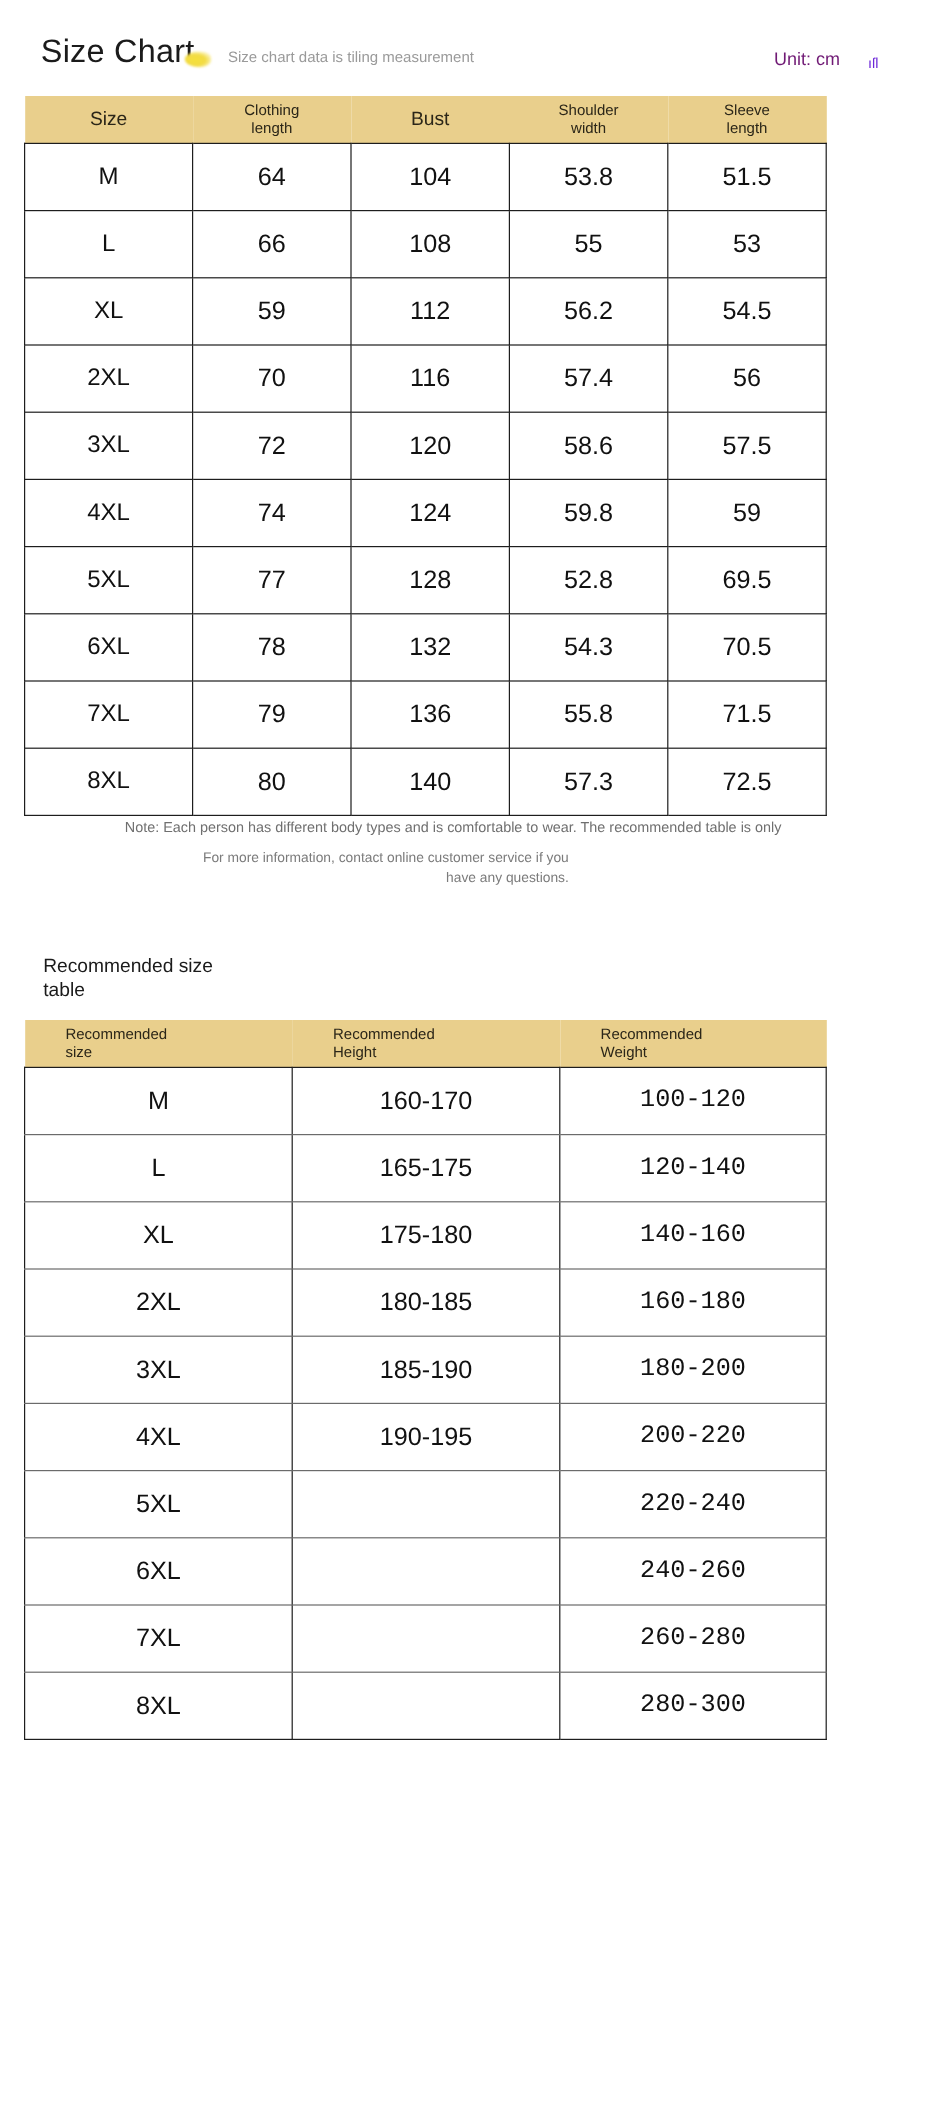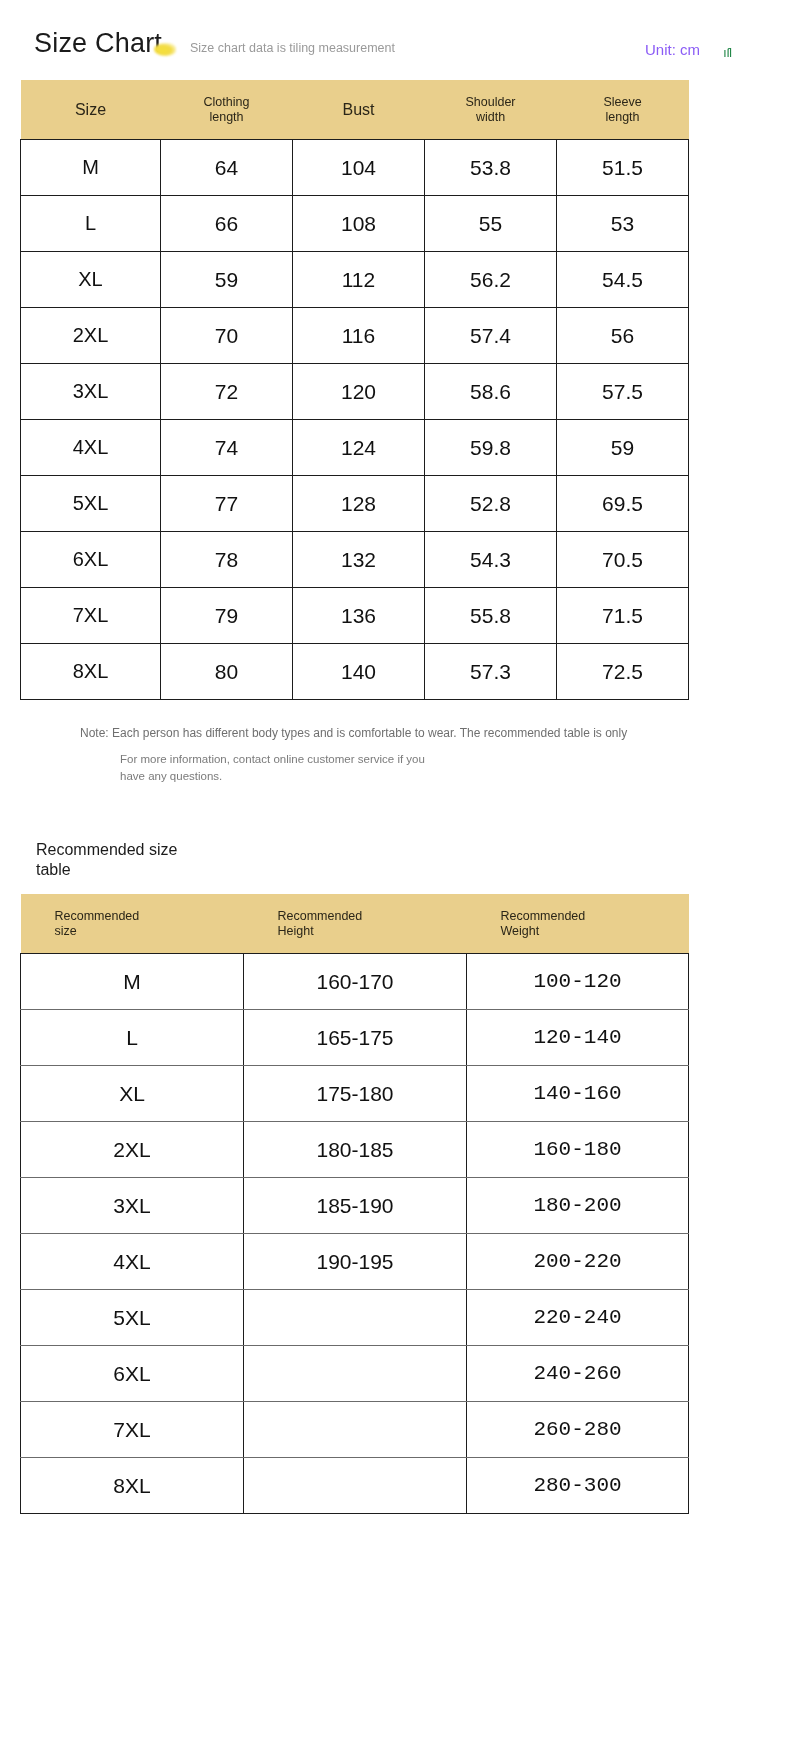--- a/index.html
+++ b/index.html
@@ -51,29 +51,29 @@
     top: 41px;
     font-size: 12.5px;
     color: #9a9a9a;
     white-space: nowrap;
   }
   .unit-label {
     position: absolute;
     right: 90px;
     top: 41px;
     font-size: 15px;
-    color: #8b5cf6;
+    color: #701a75;
     white-space: nowrap;
   }
   .unit-mark {
     position: absolute;
     right: 58px;
     top: 46px;
     font-size: 12px;
-    color: #15803d;
+    color: #6d28d9;
     white-space: nowrap;
   }
 
   
   .table-wrap {
     position: relative;
   }
   table.size-table {
     border-collapse: collapse;
     table-layout: fixed;
@@ -82,21 +82,21 @@
   }
   table.size-table td,
   table.size-table th {
     padding: 0;
     text-align: center;
     vertical-align: middle;
   }
   
   .thead-band th {
     background: #e9cf8c;
-    height: 59px;
+    height: 39px;
     font-weight: 400;
     color: #2b2618;
     border: none;
   }
   .th-big {
     font-size: 16px;
   }
   .th-small {
     font-size: 12.5px;
     line-height: 1.15;
@@ -127,35 +127,35 @@
   .table2 .body-row td { font-size: 21px; }
 
   .span-note-cell {
     font-size: 17px !important;
     color: #111111;
   }
 
   
   .notes {
     position: relative;
-    margin-top: 24px;
-    padding-left: 80px;
+    padding-left: 104px;
   }
   .note-line-1 {
     font-size: 12px;
     color: #6f6f6f;
     line-height: 1.5;
   }
   .note-line-2 {
     margin-top: 9px;
     margin-left: 40px;
     font-size: 11.5px;
     color: #7b7b7b;
     line-height: 1.45;
     max-width: 330px;
+    text-align: right;
   }
 
   
   .section-heading {
     margin: 56px 0 14px 36px;
     font-size: 16px;
     color: #1b1b1b;
     line-height: 1.25;
     max-width: 170px;
   }

